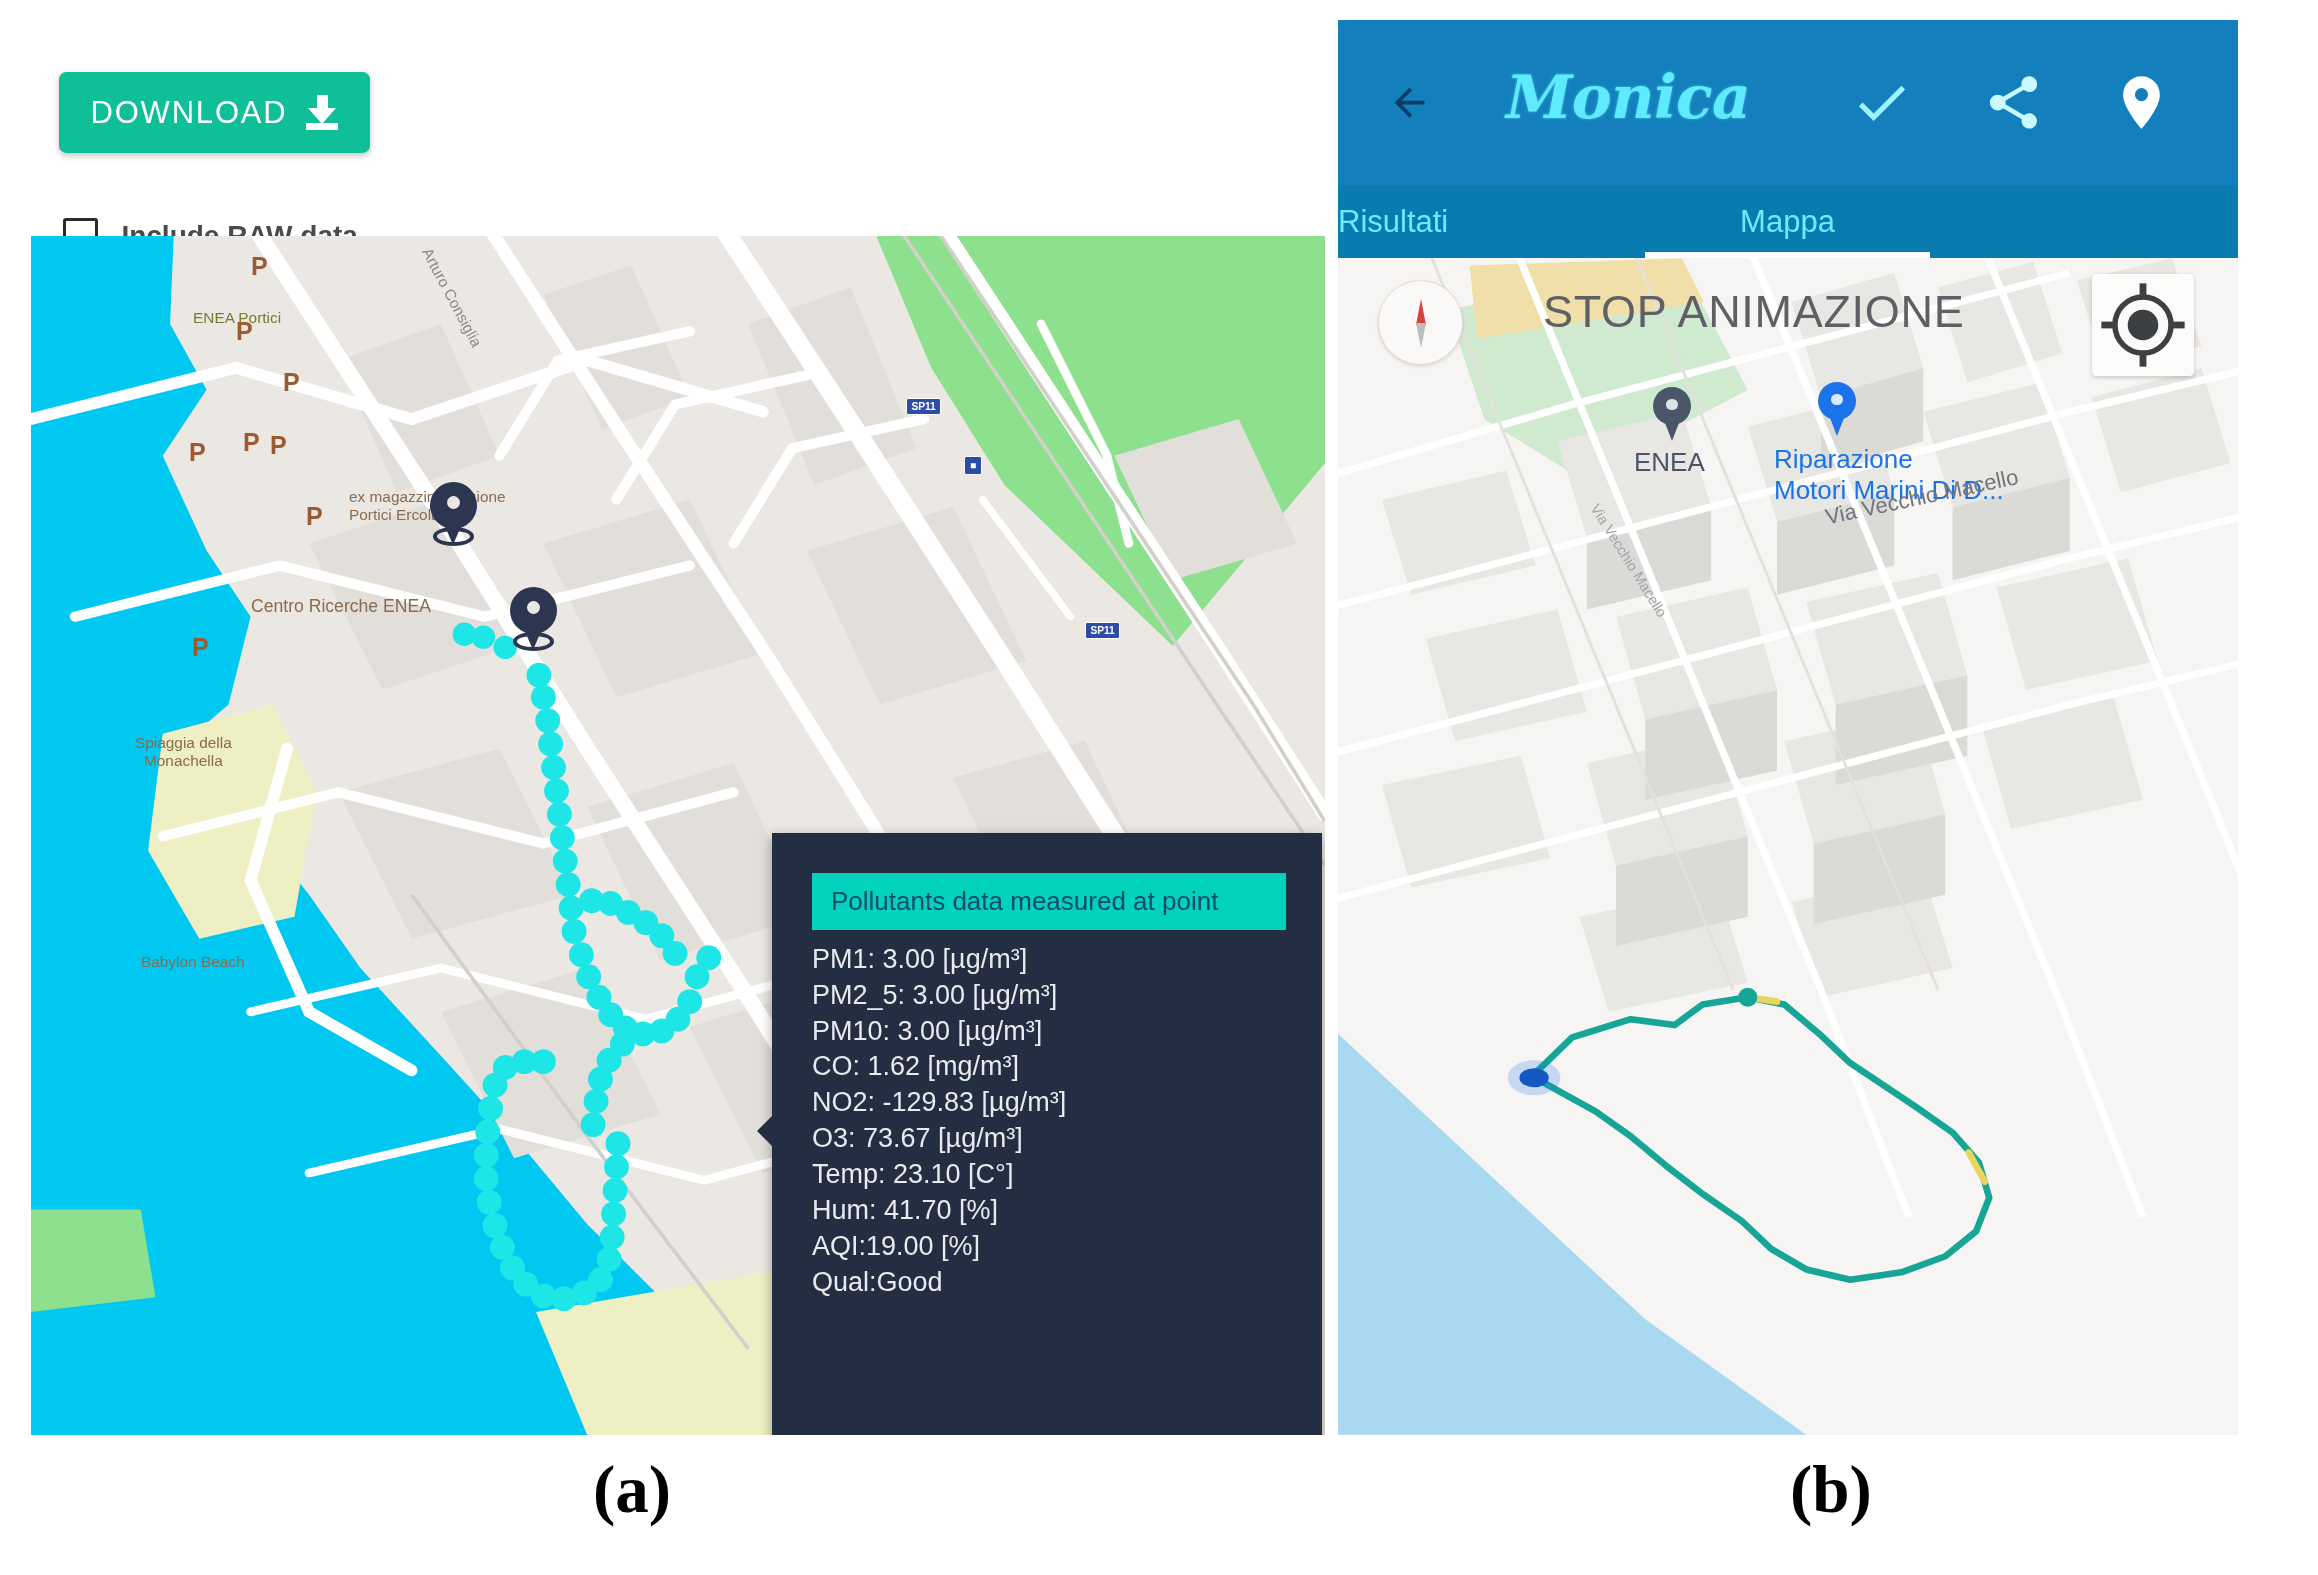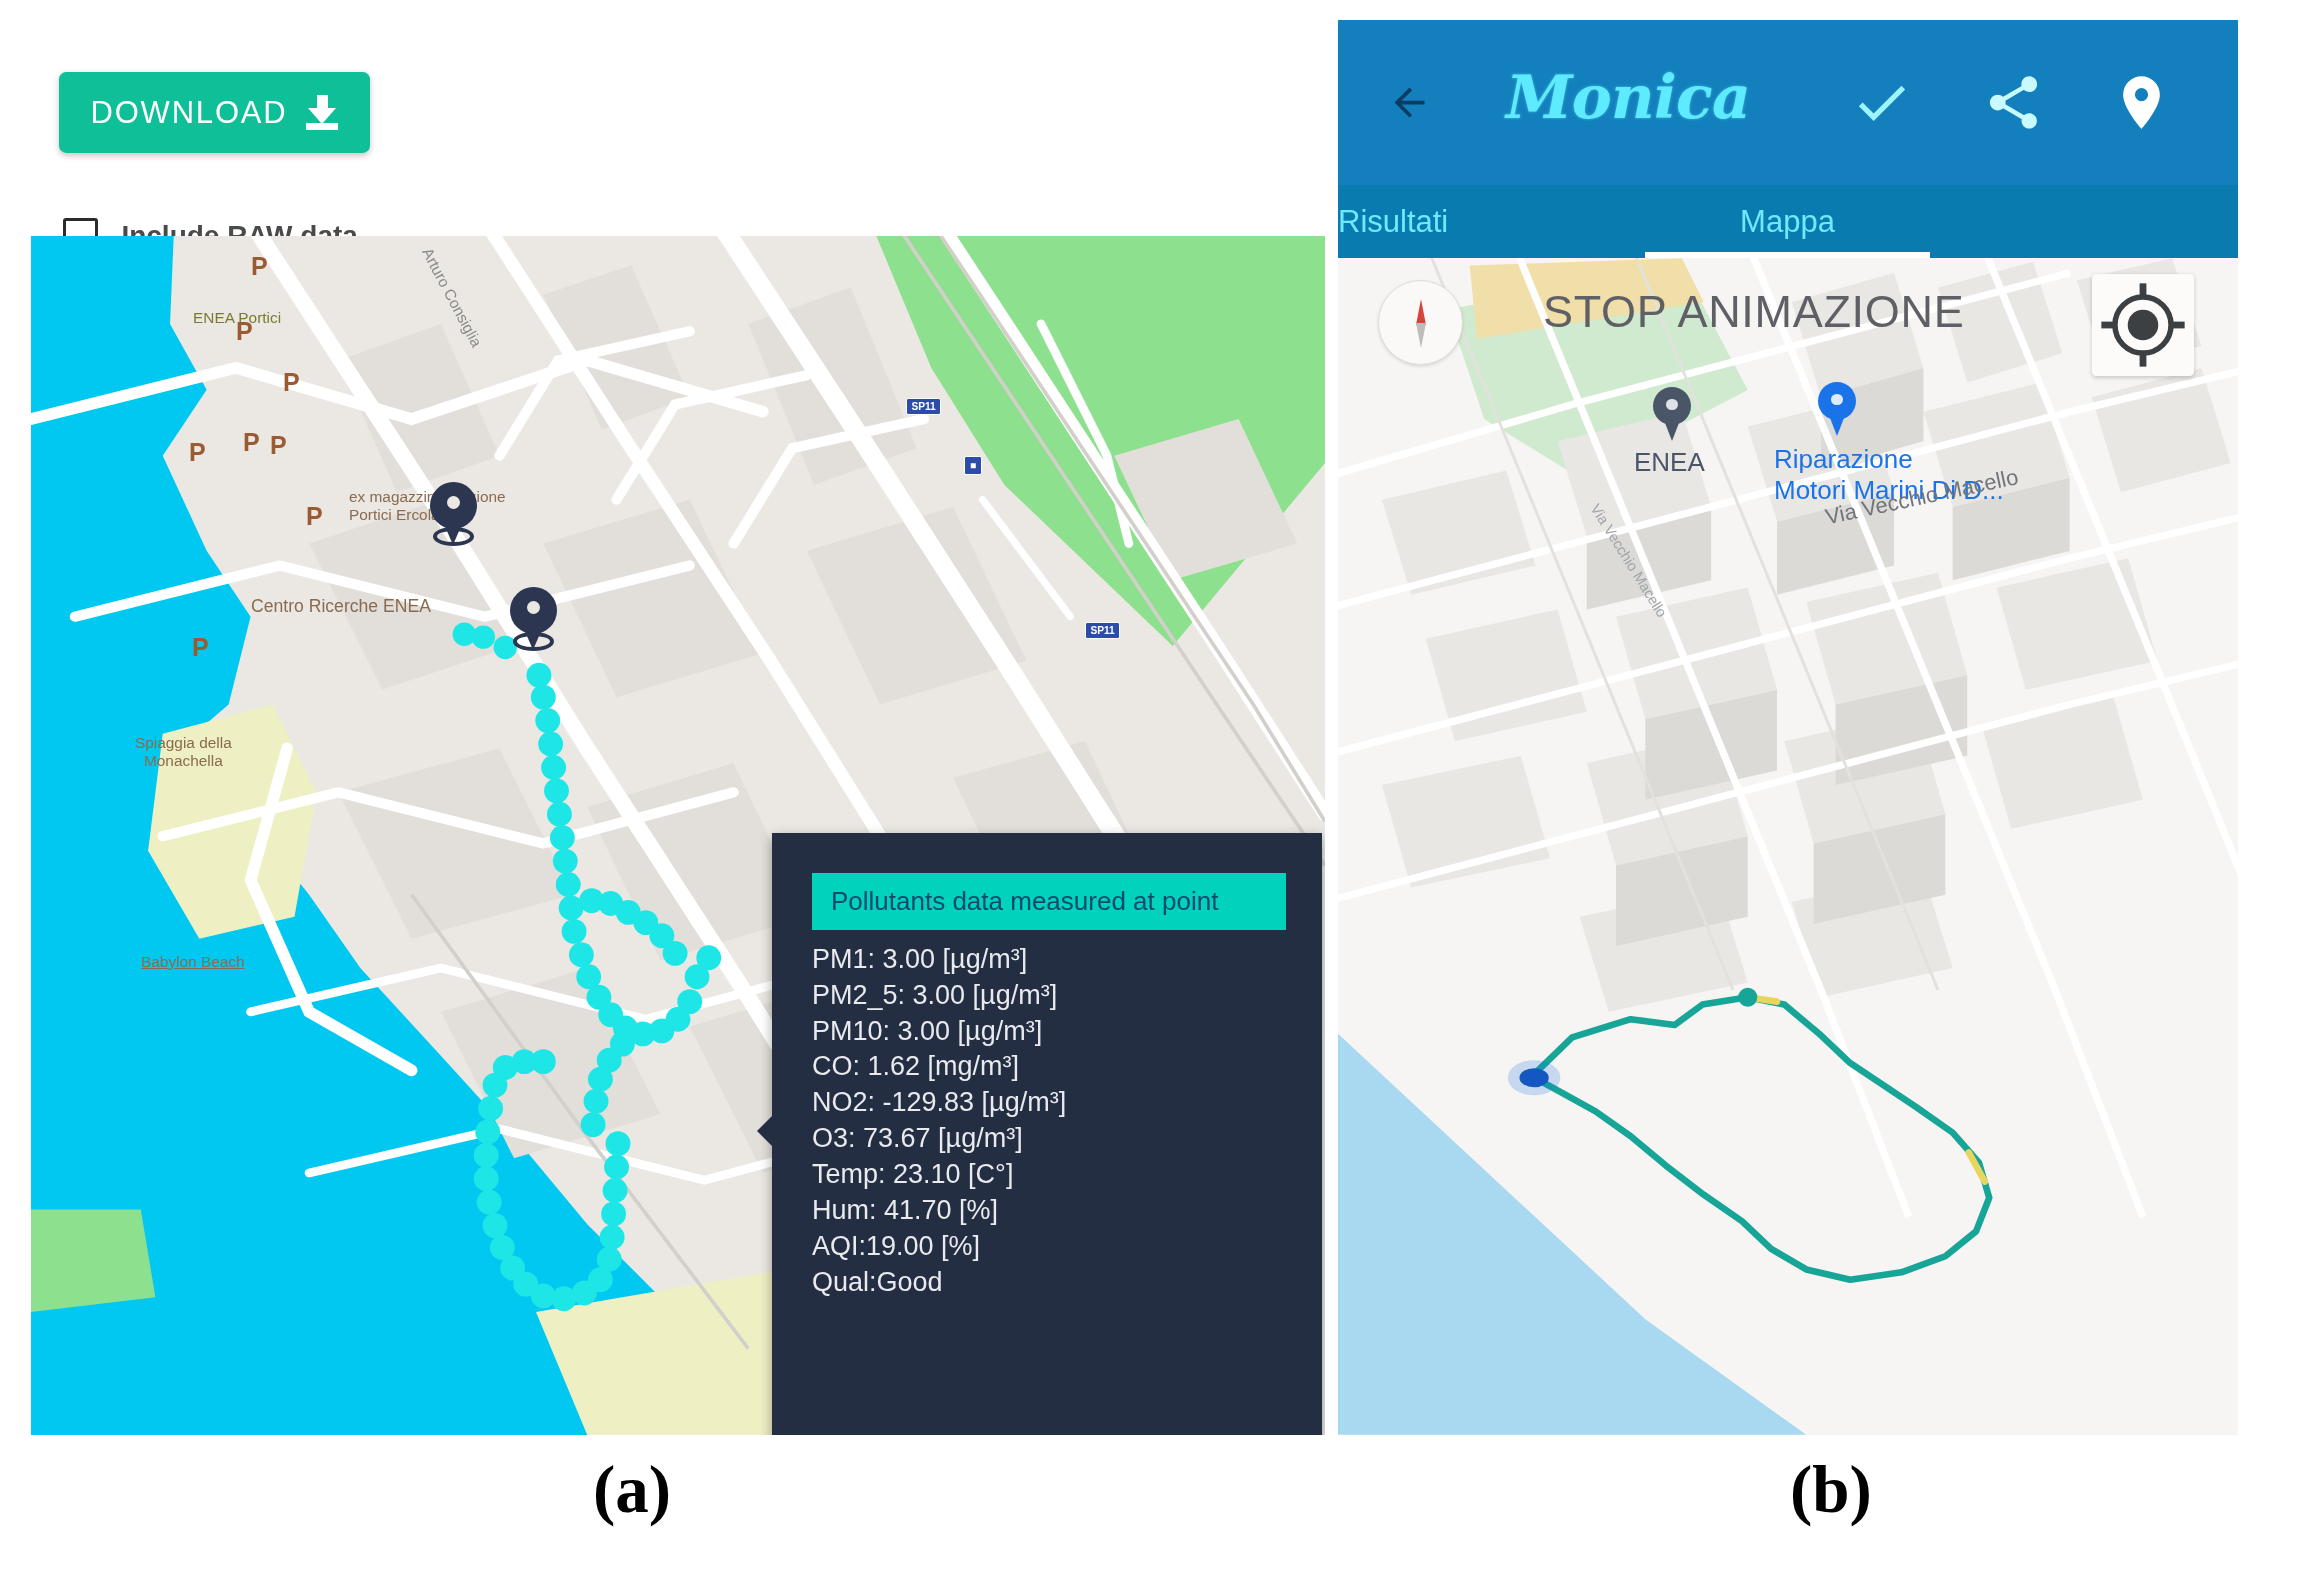--- a/index.html
+++ b/index.html
@@ -390,21 +390,21 @@
           <circle cx="792" cy="912" r="17"></circle>
             <circle cx="766" cy="908" r="17"></circle>
         </g>
       </svg>
 
       <span class="maplabel" style="left:162px; top:73px; color:#7A7A33;">ENEA Portici</span>
       <span class="maplabel" style="left:318px; top:252px;">ex magazzino stazione
 Portici Ercolano</span>
       <span class="maplabel" style="left:104px; top:498px; text-align:center;">Spiaggia della
 Monachella</span>
-      <span class="maplabel" style="left:110px; top:717px;text-decoration:underline;">Babylon Beach</span>
+      <span class="maplabel" style="left:110px; top:717px;">Babylon Beach</span>
       <span class="maplabel" style="left:220px; top:360px; font-size:17.6px;">Centro Ricerche ENEA</span>
       <span class="maplabel" style="left:403px; top:8.8px; color:#8A8A8A; transform:rotate(62deg); transform-origin: left top;">Arturo Consiglia</span>
 
       <span class="parkP" style="left:220px; top:16px;">P</span>
       <span class="parkP" style="left:205px; top:81px;">P</span>
       <span class="parkP" style="left:212px; top:192px;">P</span>
       <span class="parkP" style="left:239px; top:195px;">P</span>
       <span class="parkP" style="left:158px; top:202px;">P</span>
       <span class="parkP" style="left:252px; top:132px;">P</span>
       <span class="parkP" style="left:275px; top:266px;">P</span>

